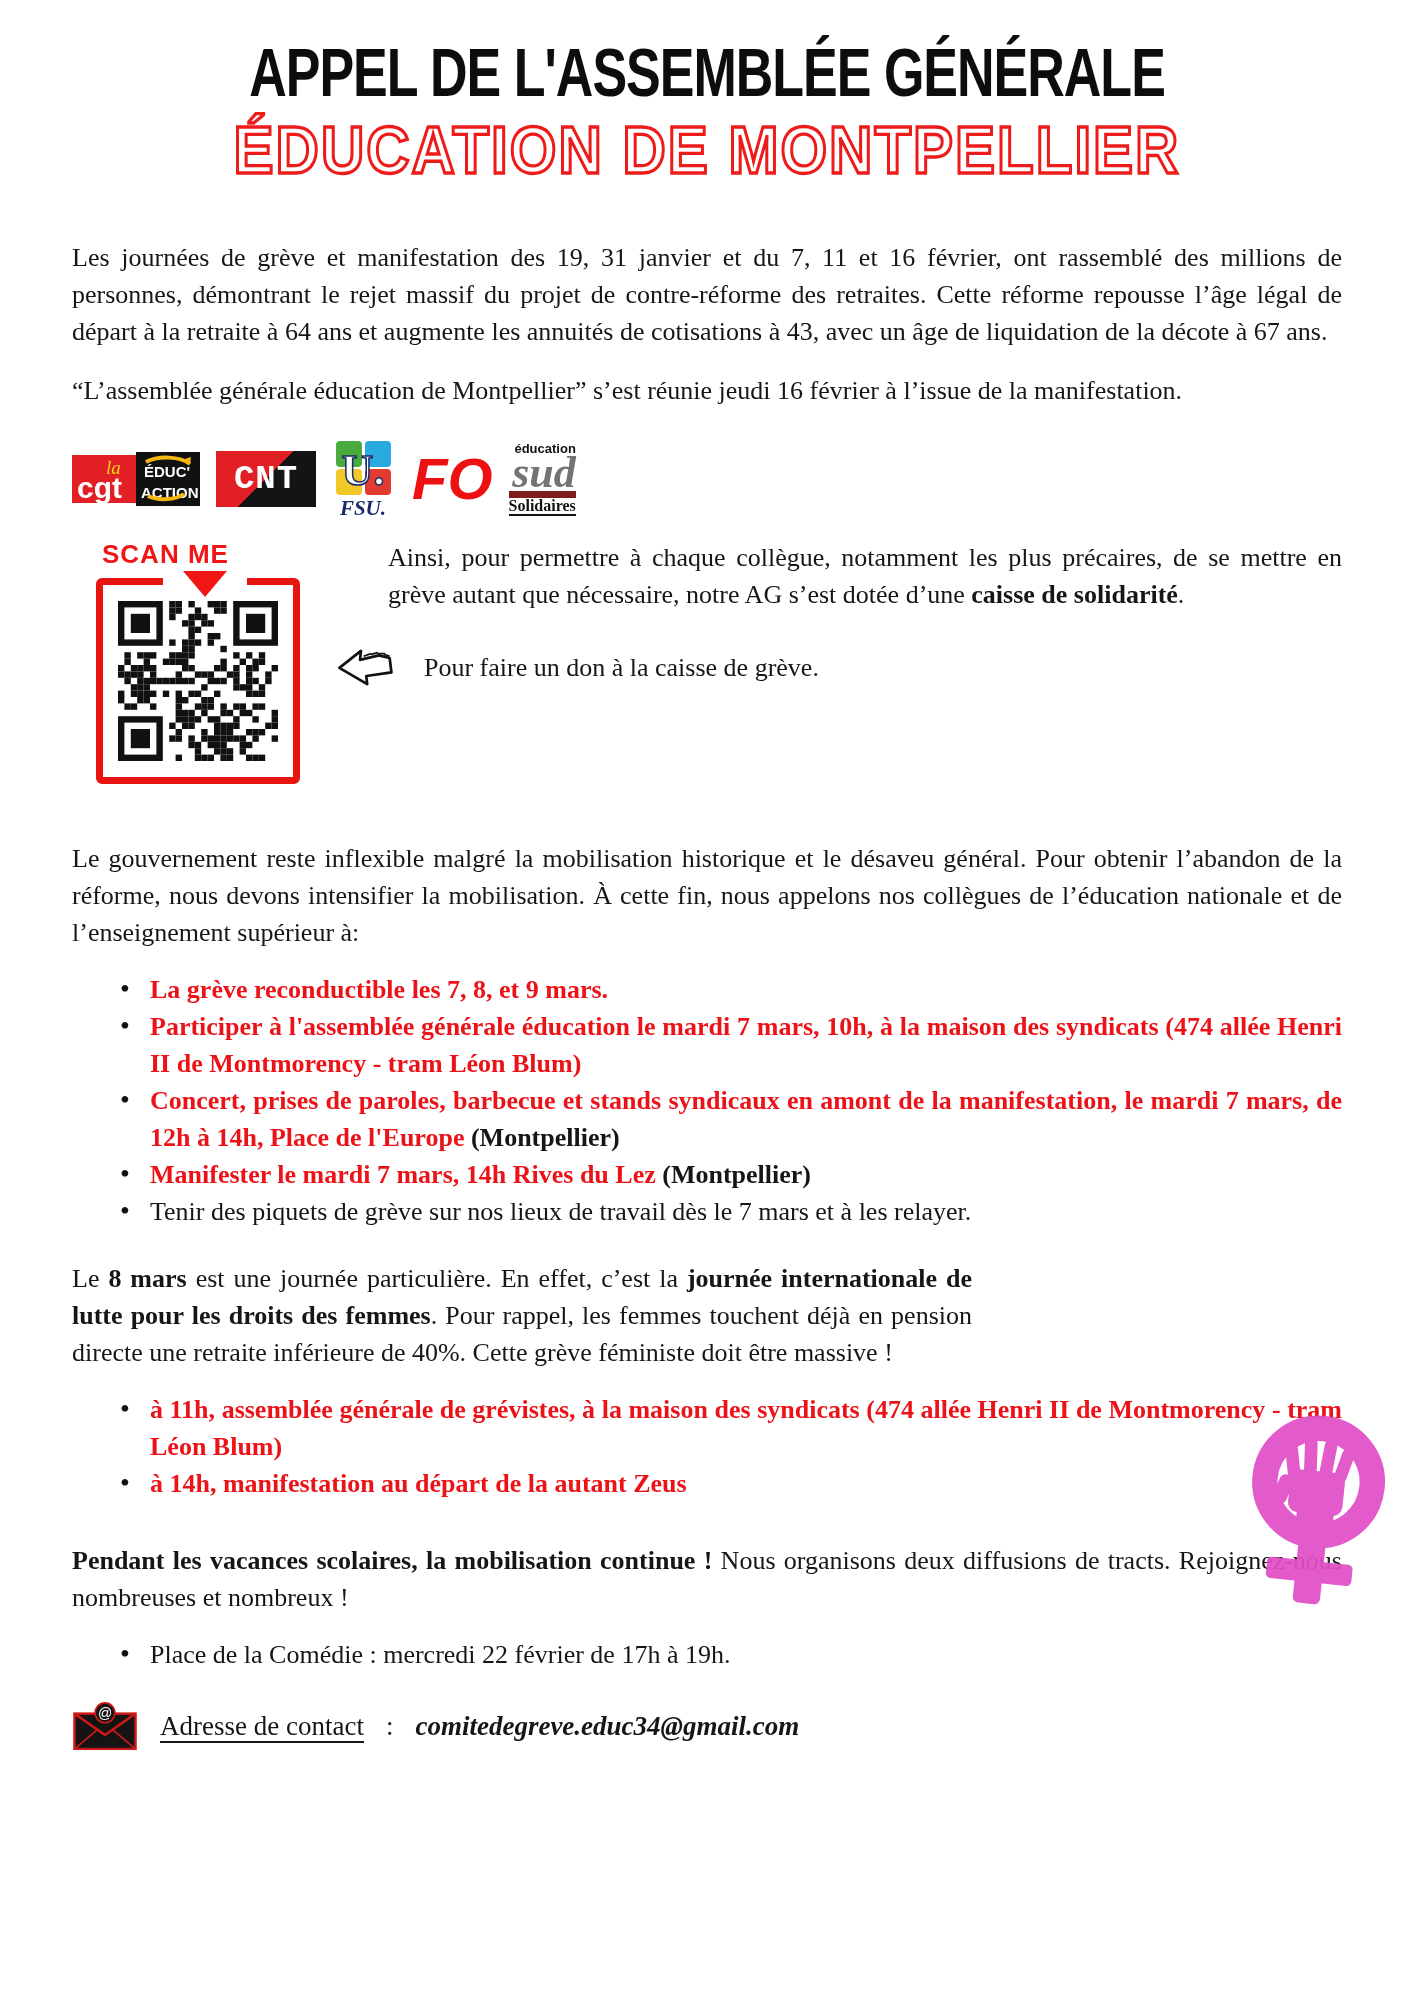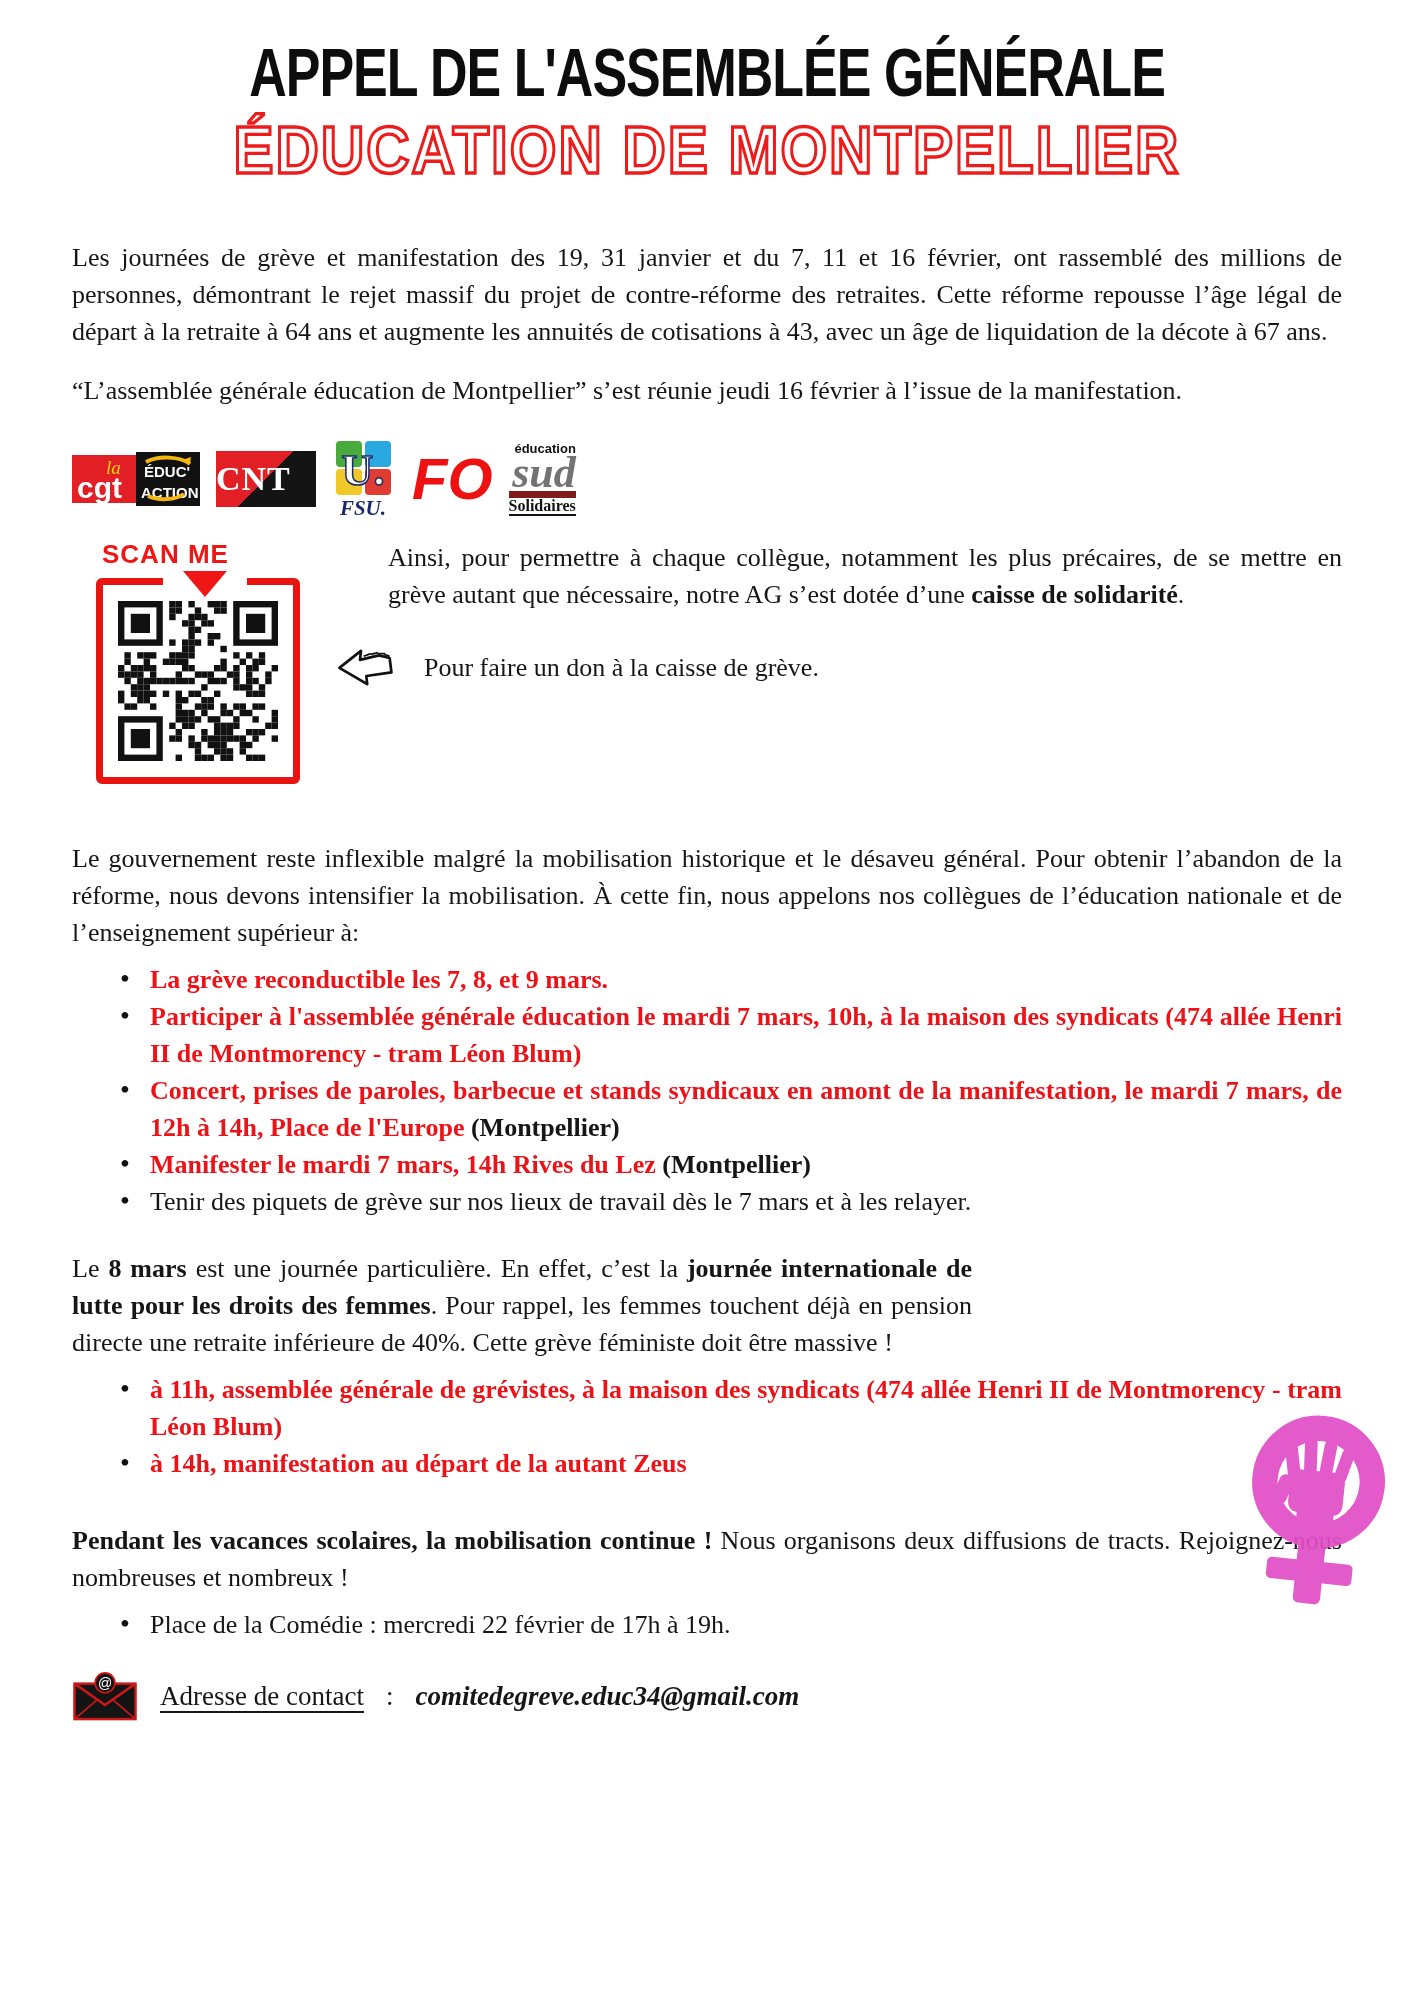--- a/index.html
+++ b/index.html
@@ -17,22 +17,22 @@
   .body{font-size:26px;line-height:37px;color:#161616;}
   .just{text-align:justify;}
   p{margin:0;}
   .p1{margin-top:58px;}
   .p2{margin-top:22px;}
   b{font-weight:bold;}
   
   .support-row{margin-top:30px;display:flex;align-items:center;gap:16px;white-space:nowrap;}
   .logo{display:inline-flex;align-items:center;justify-content:center;flex:none;}
   .cnt-box{width:100px;height:56px;background:linear-gradient(135deg,#e31f26 49.5%,#141414 50%);
-           display:flex;align-items:center;justify-content:flex-start;
-           font-family:Liberation Serif, serif;font-weight:bold;font-size:34px;color:#fff;letter-spacing:1px;}
+           display:flex;align-items:center;justify-content:center;
+           font-family:Liberation Mono, monospace;font-weight:bold;font-size:34px;color:#fff;letter-spacing:1px;}
   .fo-text{font-family:"Liberation Sans",sans-serif;font-style:italic;font-weight:bold;
            font-size:58px;color:#ee1111;line-height:56px;}
   .sud-box{display:flex;flex-direction:column;align-items:flex-end;line-height:1;}
   .sud-top{font-family:"Liberation Sans",sans-serif;font-weight:bold;font-size:13px;color:#111;text-align:center;}
   .sud-name{font-family:"Liberation Serif",serif;font-style:italic;font-weight:bold;font-size:44px;color:#737373;margin-top:-4px;}
   .sud-bottom{font-family:"Liberation Serif",serif;font-weight:bold;font-size:16px;color:#111;
               border-top:7px solid #7f1d1d;border-bottom:2px solid #111;margin-top:-4px;}
   
   .qr-section{margin-top:20px;display:flex;}
   .qr-col{flex:none;width:204px;margin-left:24px;}
@@ -41,21 +41,21 @@
   .qr-frame{position:relative;width:204px;height:206px;border:7px solid #e8140f;border-radius:6px;
             box-sizing:border-box;display:flex;align-items:center;justify-content:center;background:#fff;}
   .qr-notch{position:absolute;top:-7px;left:60px;width:84px;height:7px;background:#fff;}
   .qr-tri{position:absolute;top:-14px;left:80px;width:0;height:0;
           border-left:22px solid transparent;border-right:22px solid transparent;
           border-top:26px solid #f01616;}
   .qr-textcol{flex:1;margin-left:88px;}
   .donate-row{display:flex;align-items:center;gap:20px;margin:28px 0 0 -54px;}
   
   .gov{margin-top:56px;}
-  ul.bullets{list-style:none;margin:10px 0 0 0;padding:0 0 0 78px;}
+  ul.bullets{list-style:none;margin:20px 0 0 0;padding:0 0 0 78px;}
   ul.bullets li{position:relative;text-align:justify;font-size:26px;line-height:37px;}
   ul.bullets li::before{content:"\2022";position:absolute;left:-30px;top:-1px;color:#111;font-size:28px;}
   .red-b{color:#ec1318;font-weight:bold;}
   .blk-b{color:#161616;font-weight:bold;}
   .m8{margin-top:30px;width:900px;}
   .holidays{margin-top:40px;}
   
   .contact-row{display:flex;align-items:center;gap:22px;margin-top:26px;}
   .contact-label{font-size:27px;text-decoration:underline;text-underline-offset:6px;text-decoration-thickness:2px;}
   .contact-sep{font-size:27px;}

